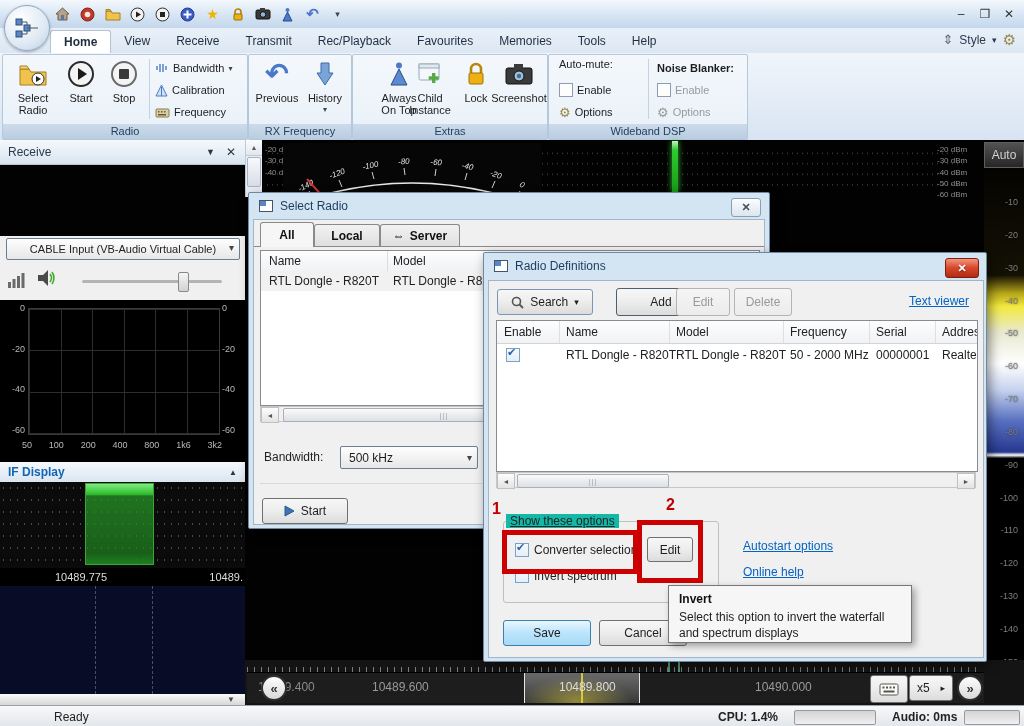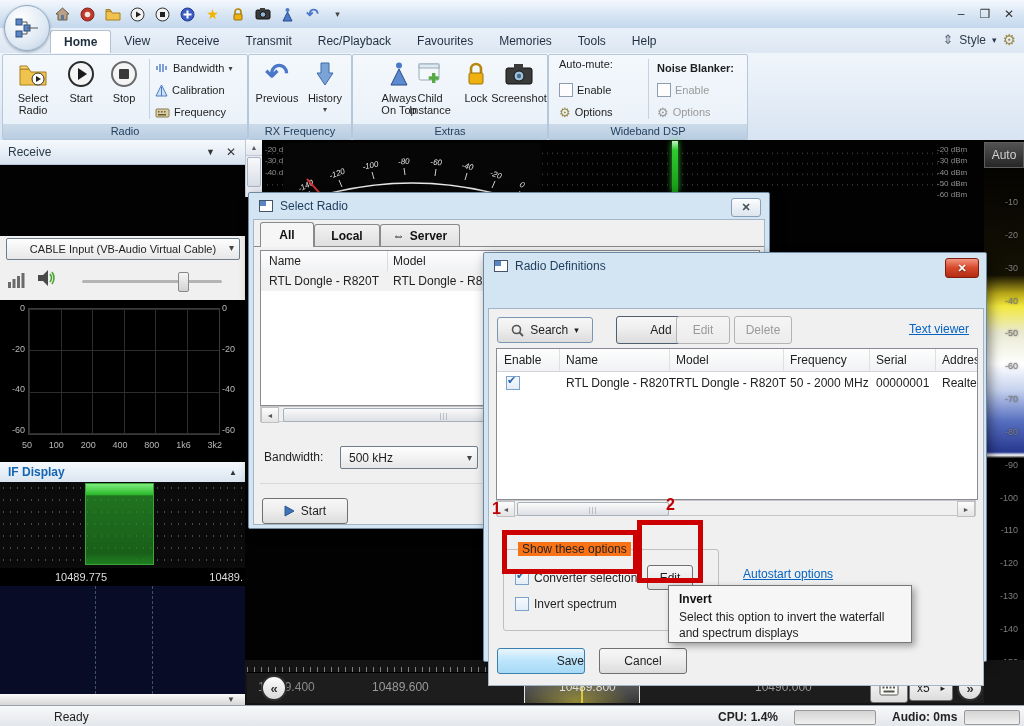--- a/index.html
+++ b/index.html
@@ -140,21 +140,21 @@
   .listbox{position:absolute;background:#fff;border:1px solid #888c92;}
   .list-hdr{position:absolute;left:0;right:0;top:0;height:20px;
     background:linear-gradient(#fdfdfd,#f1f2f5);border-bottom:1px solid #d4d4d4;color:#222;}
   .hscroll{position:absolute;height:16px;background:#f0f0f0;border:1px solid #c6c6c6;box-sizing:border-box;}
   .hs-arrow{position:absolute;top:0;width:16px;height:14px;display:flex;align-items:center;justify-content:center;
     font-size:7px;color:#555;background:linear-gradient(#fdfdfd,#e3e3e3);border:1px solid #c0c0c0;}
   .hs-thumb{position:absolute;top:1px;height:12px;background:linear-gradient(#fafafa,#dcdfe4);
     border:1px solid #a8b0bc;border-radius:2px;display:flex;align-items:center;justify-content:center;
     font-size:7px;color:#9aa2ae;letter-spacing:1px;}
   .groupbox{position:absolute;border:1px solid #bfbfbf;border-radius:3px;}
-  .gb-legend{position:absolute;left:14px;top:-8px;background:#f97316;padding:0 4px;color:#222;}
+  .gb-legend{position:absolute;left:2px;top:-8px;background:#14b8a6;padding:0 4px;color:#222;text-decoration:underline;}
   .red-note{position:absolute;color:#c00000;font-weight:bold;font-size:16px;z-index:40;}
   .red-box{position:absolute;border:5px solid #cc0000;z-index:39;}
   .tooltip{position:absolute;left:668px;top:585px;width:244px;height:58px;background:#f6f6f6;
     border:1px solid #777;box-shadow:3px 3px 7px rgba(0,0,0,.35);padding:6px 10px;z-index:45;box-sizing:border-box;}
   .tooltip .tt-title{font-weight:bold;color:#111;margin-bottom:4px;}
   .tooltip .tt-text{color:#222;line-height:1.3;}
 
   
   .statusbar{left:0;top:705px;width:1024px;height:21px;
     background:linear-gradient(#f7f8f9,#e3e6ea);border-top:1px solid #9aa2ab;color:#222;}
@@ -649,21 +649,21 @@
 
   <div class="dlg" style="left:483px;top:252px;width:502px;height:408px;z-index:20;">
     <div class="dlg-title">
       <svg width="14" height="12">
           <rect x="0.5" y="0.5" width="13" height="11" fill="#fff" stroke="#44546a"></rect>
           <rect x="1" y="1" width="6" height="5" fill="#5b86c4"></rect>
         </svg>
       <span>Radio Definitions</span>
     </div>
     <div class="close-red" style="right:7px;top:5px;">✕</div>
-    <div class="dlg-client" style="left:4px;top:27px;width:494px;height:376px;margin-top:28px;">
+    <div class="dlg-client" style="left:4px;top:27px;width:494px;height:376px;">
 
       <div class="btn" style="position:absolute;left:8px;top:8px;width:94px;height:24px;border-color:#7a96b4;">
         <svg width="13" height="13">
             <circle cx="5.5" cy="5.5" r="4" fill="none" stroke="#555" stroke-width="1.6"></circle>
             <line x1="8.5" y1="8.5" x2="12" y2="12" stroke="#555" stroke-width="1.8"></line>
           </svg>
         <span>Search</span>
         <span style="font-size:9px;">▾</span>
       </div>
       <div class="btn" style="position:absolute;left:127px;top:7px;width:54px;height:26px;border-color:#4f5f6f;padding-left:17px;">
@@ -722,21 +722,21 @@
           <span>Edit</span>
         </div>
       <div style="position:absolute;left:26px;top:288px;display:flex;align-items:center;gap:5px;color:#1e1e1e;">
         <span class="cb blue"></span>
         <span>Invert spectrum</span>
       </div>
 
       <span class="link" style="position:absolute;left:254px;top:258px;">Autostart options</span>
       <span class="link" style="position:absolute;left:254px;top:284px;">Online help</span>
 
-      <div class="btn btn-default" style="position:absolute;left:8px;top:339px;width:86px;height:24px;justify-content:flex-end;">
+      <div class="btn btn-default" style="position:absolute;left:14px;top:339px;width:86px;height:24px;">
           <span>Save</span>
         </div>
       <div class="btn" style="position:absolute;left:110px;top:339px;width:86px;height:24px;">
           <span>Cancel</span>
         </div>
     </div>
   </div>
 
   <div class="red-note" style="left:492px;top:500px;">1</div>
   <div class="red-box" style="left:502px;top:530px;width:126px;height:34px;"></div>

